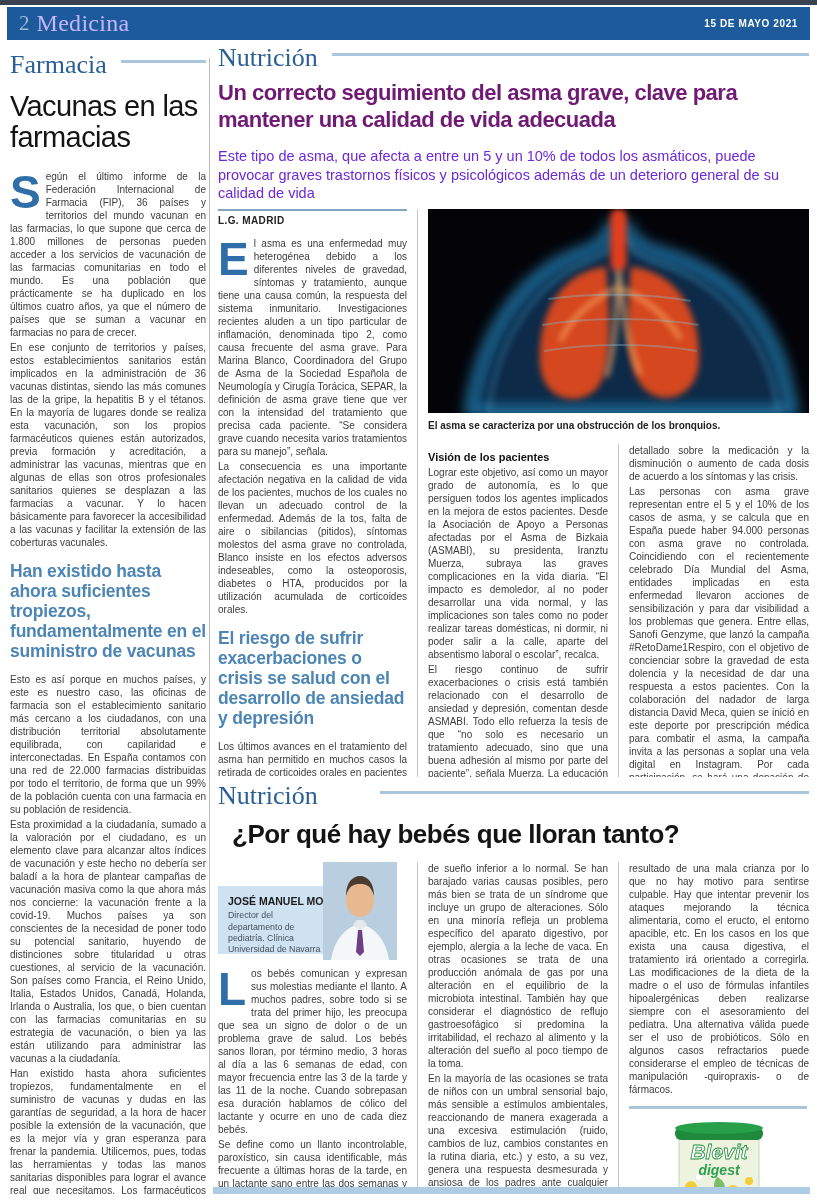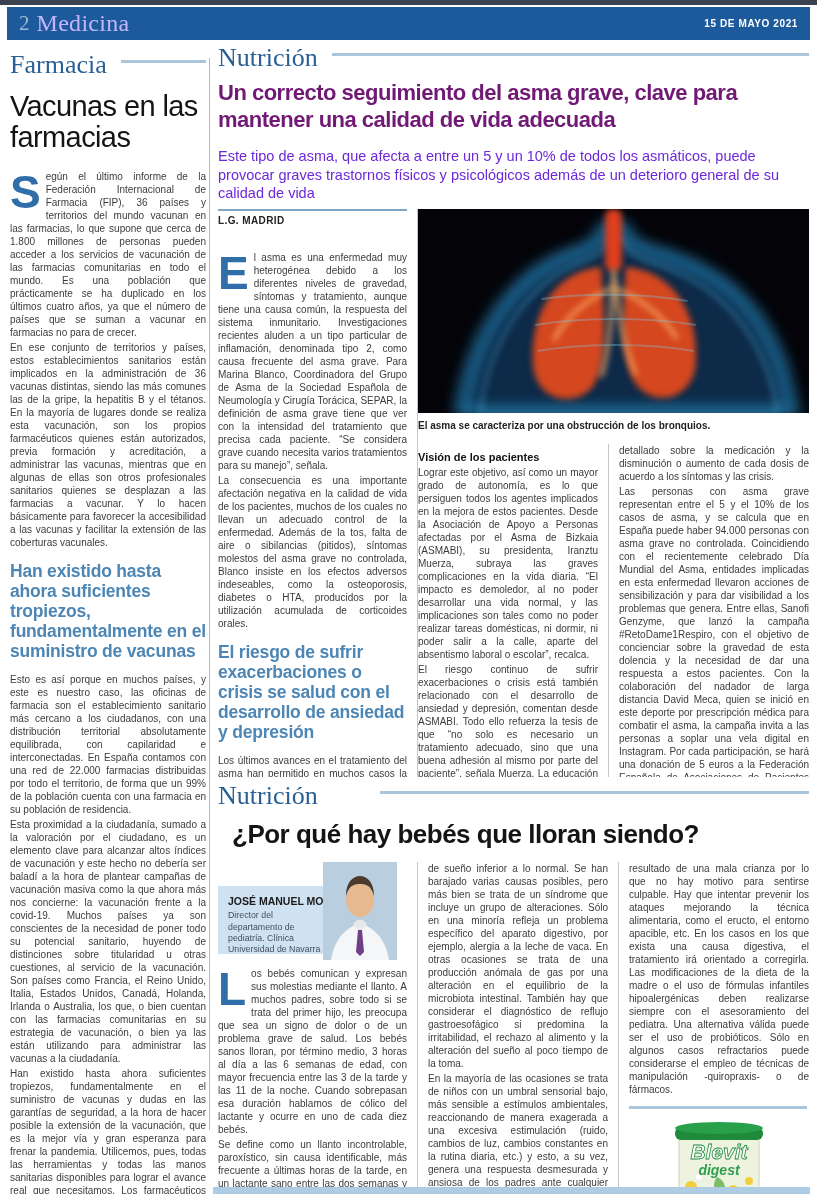--- a/index.html
+++ b/index.html
@@ -33,23 +33,23 @@
             letter-spacing:-0.6px; margin:13px 0 17px 0; }
 
   
   .rightarea { position:absolute; left:218px; top:45px; width:591px; height:1148px; overflow:hidden; }
   .n-head { font-size:22px; font-weight:bold; color:#701a75; line-height:1.22;
             letter-spacing:-0.5px; margin:9px 0 13px 0; }
   .n-stand { font-size:14.5px; line-height:1.3; color:#6d28d9; margin:0 0 6px 0; }
 
   .asma-body { display:flex; height:568px; overflow:hidden; }
   .a-c1 { width:189px; flex:none; }
-  .asma-right { flex:1; margin-left:10px; }
+  .asma-right { flex:1; margin-left:10px; padding-left:10px; }
   .byline-rule { height:2px; background:#7fa6c4; margin-bottom:4px; }
-  .byline { font-size:10px; font-weight:bold; color:#222; letter-spacing:0.4px; margin-bottom:25px; }
+  .byline { font-size:10px; font-weight:bold; color:#222; letter-spacing:0.4px; margin-bottom:11px; }
   .photo-lungs { width:100%; height:204px; display:block; }
   .caption { font-size:10px; font-weight:bold; color:#1f1f1f; margin:7px 0 13px 0; }
   .cols2 { display:flex; }
   .a-c2 { width:180px; flex:none; }
   .a-c3 { flex:1; margin-left:10px; padding-left:10px; }
   .col-heading { font-size:11px; font-weight:bold; color:#111; margin:7px 0 3px 0; }
 
   
   .nut-kicker { margin-top:6px;gap:48px; }
   .nut-head { font-size:26px; font-weight:bold; color:#141414; letter-spacing:-0.5px;
@@ -153,21 +153,21 @@
           </div>
         </div>
       </div>
     </div>
 
     <div>
       <div class="kicker-row nut-kicker">
         <span class="kicker">Nutrición</span>
         <span class="kicker-line"></span>
       </div>
-      <div class="nut-head">¿Por qué hay bebés que lloran siendo?</div>
+      <div class="nut-head">¿Por qué hay bebés que lloran tanto?</div>
 
       <div class="nut-body body-txt">
         <div class="nb-c1">
           <div class="byline-card">
             <div class="bc-box">
               <div class="bc-name">JOSÉ MANUEL MORENO</div>
               <div class="bc-role">Director del departamento de pediatría. Clínica Universidad de Navarra</div>
             </div>
             <svg class="bc-photo" viewBox="0 0 74 98">
               <rect width="74" height="98" fill="#b9cede"></rect>

